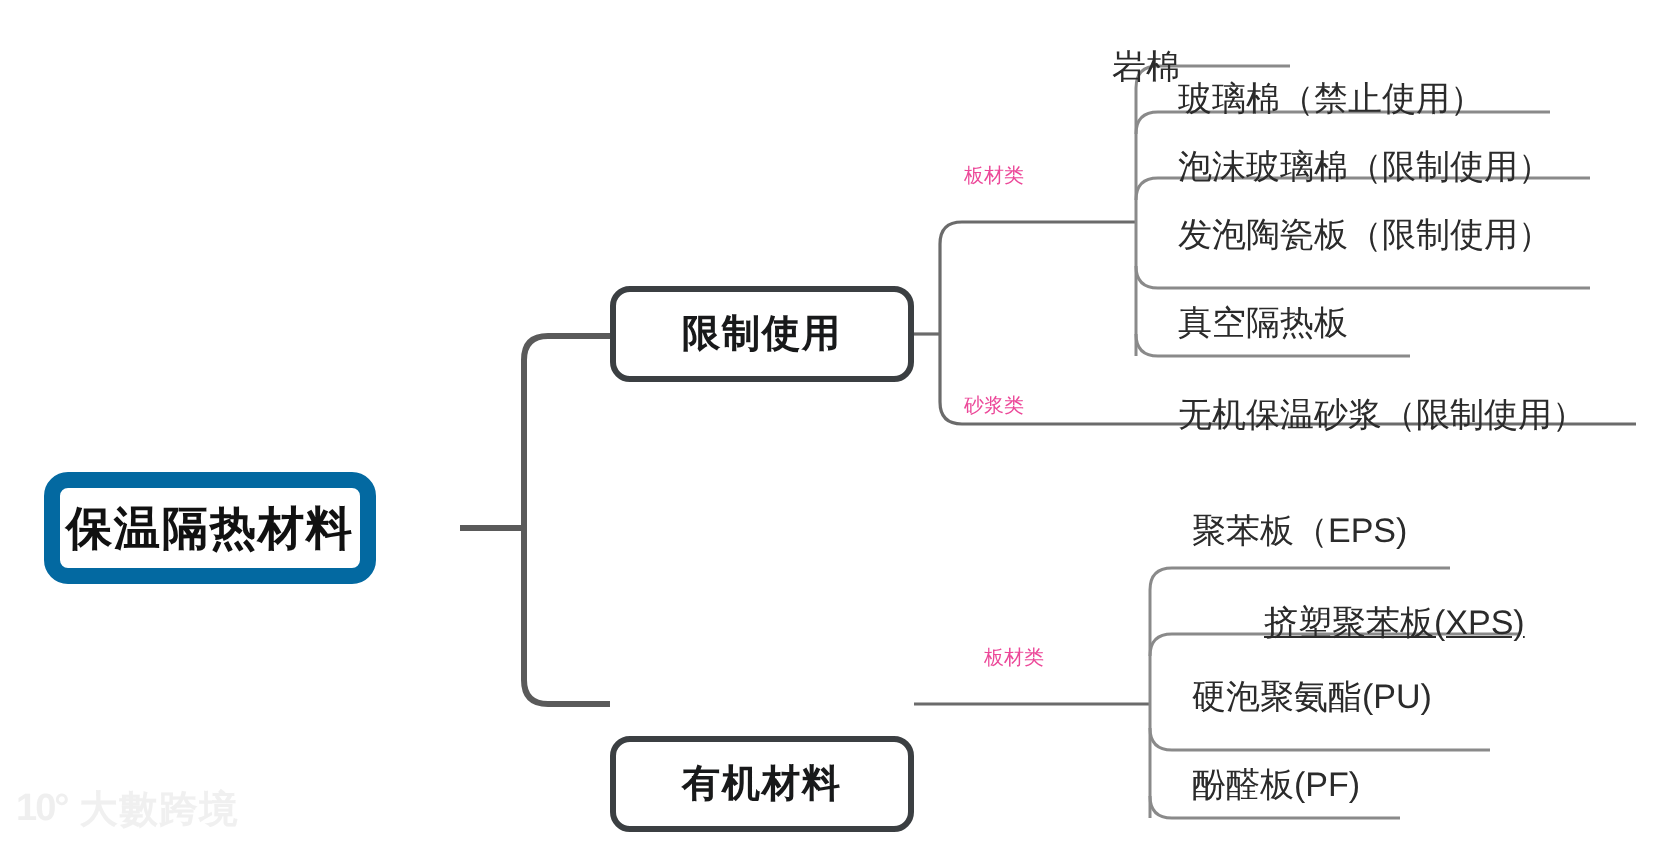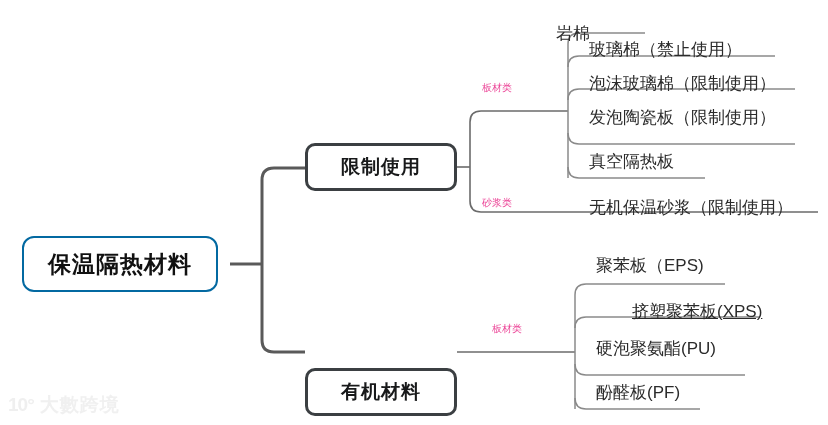--- a/index.html
+++ b/index.html
@@ -17,22 +17,22 @@
     position:absolute;
     box-sizing:border-box;
     display:flex;align-items:center;justify-content:center;
     background:#ffffff;
     font-weight:bold;
     color:#111111;
     white-space:nowrap;
     letter-spacing:1px;
   }
   .node-root{
-    left:22px;top:236px;width:196px;height:56px;
-    border:2px solid #0369a1;border-radius:12px;
+    left:22px;top:236px;width:166px;height:56px;
+    border:8px solid #0369a1;border-radius:12px;
     font-size:23px;
   }
   .node-l2{
     border:3px solid #3b3f42;border-radius:10px;
     font-size:19px;color:#18191a;
   }
   .node-inorganic{left:305px;top:143px;width:152px;height:48px;}
   .node-organic{left:305px;top:328px;width:152px;height:48px;margin-top:40px;}
 
   

